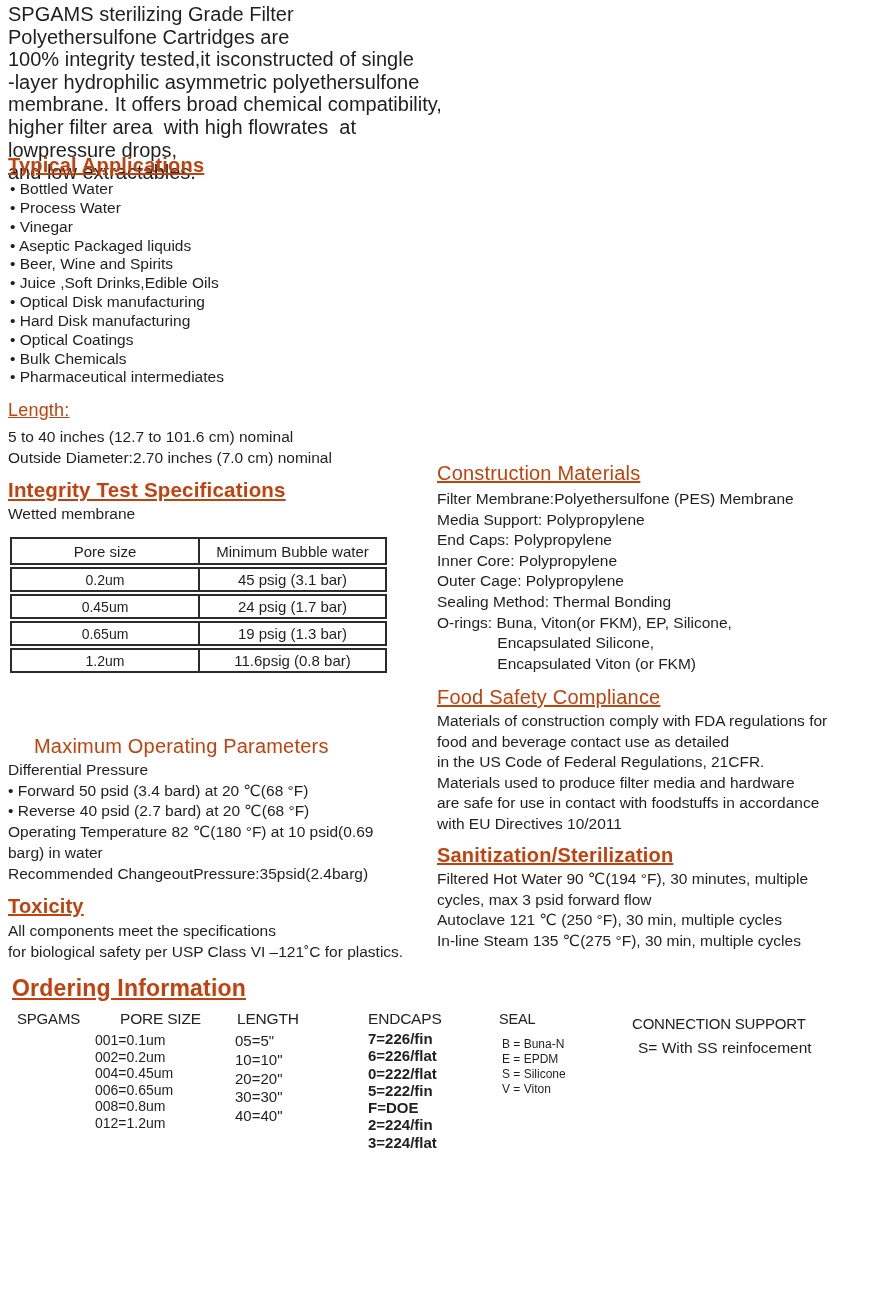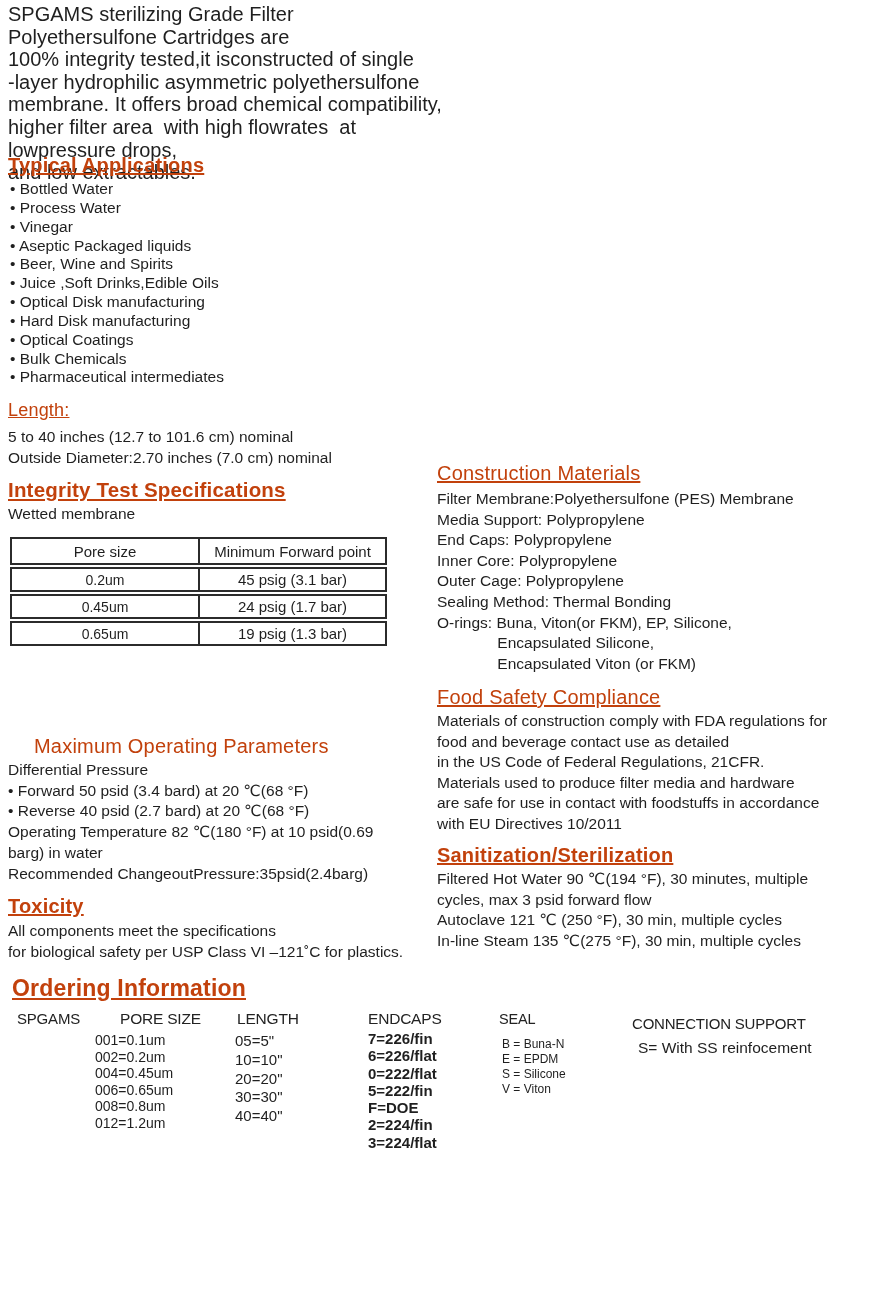--- a/index.html
+++ b/index.html
@@ -104,33 +104,37 @@
 <div id="len-head" class="abs heading regular">Length:</div>
 <div id="len-text" class="abs pre">5 to 40 inches (12.7 to 101.6 cm) nominal
 Outside Diameter:2.70 inches (7.0 cm) nominal</div>
 
 <div id="int-head" class="abs heading">Integrity Test Specifications</div>
 <div id="int-sub" class="abs">Wetted membrane</div>
 
 <div class="abs spec-table">
   <div class="spec-row header">
     <div class="cell-l">Pore size</div>
-    <div class="cell-r">Minimum Forward point</div>
+    <div class="cell-r">Minimum Bubble water</div>
   </div>
   <div class="spec-row">
     <div class="cell-l">0.2um</div>
     <div class="cell-r">45 psig (3.1 bar)</div>
   </div>
   <div class="spec-row">
     <div class="cell-l">0.45um</div>
     <div class="cell-r">24 psig (1.7 bar)</div>
   </div>
   <div class="spec-row">
     <div class="cell-l">0.65um</div>
     <div class="cell-r">19 psig (1.3 bar)</div>
+  </div>
+  <div class="spec-row">
+    <div class="cell-l">1.2um</div>
+    <div class="cell-r">11.6psig (0.8 bar)</div>
   </div>
 </div>
 
 <div id="mop-head" class="abs heading regular no-underline">Maximum Operating Parameters</div>
 <div id="mop-text" class="abs pre">Differential Pressure
 • Forward 50 psid (3.4 bard) at 20 ℃(68 °F)
 • Reverse 40 psid (2.7 bard) at 20 ℃(68 °F)
 Operating Temperature 82 ℃(180 °F) at 10 psid(0.69
 barg) in water
 Recommended ChangeoutPressure:35psid(2.4barg)</div>

